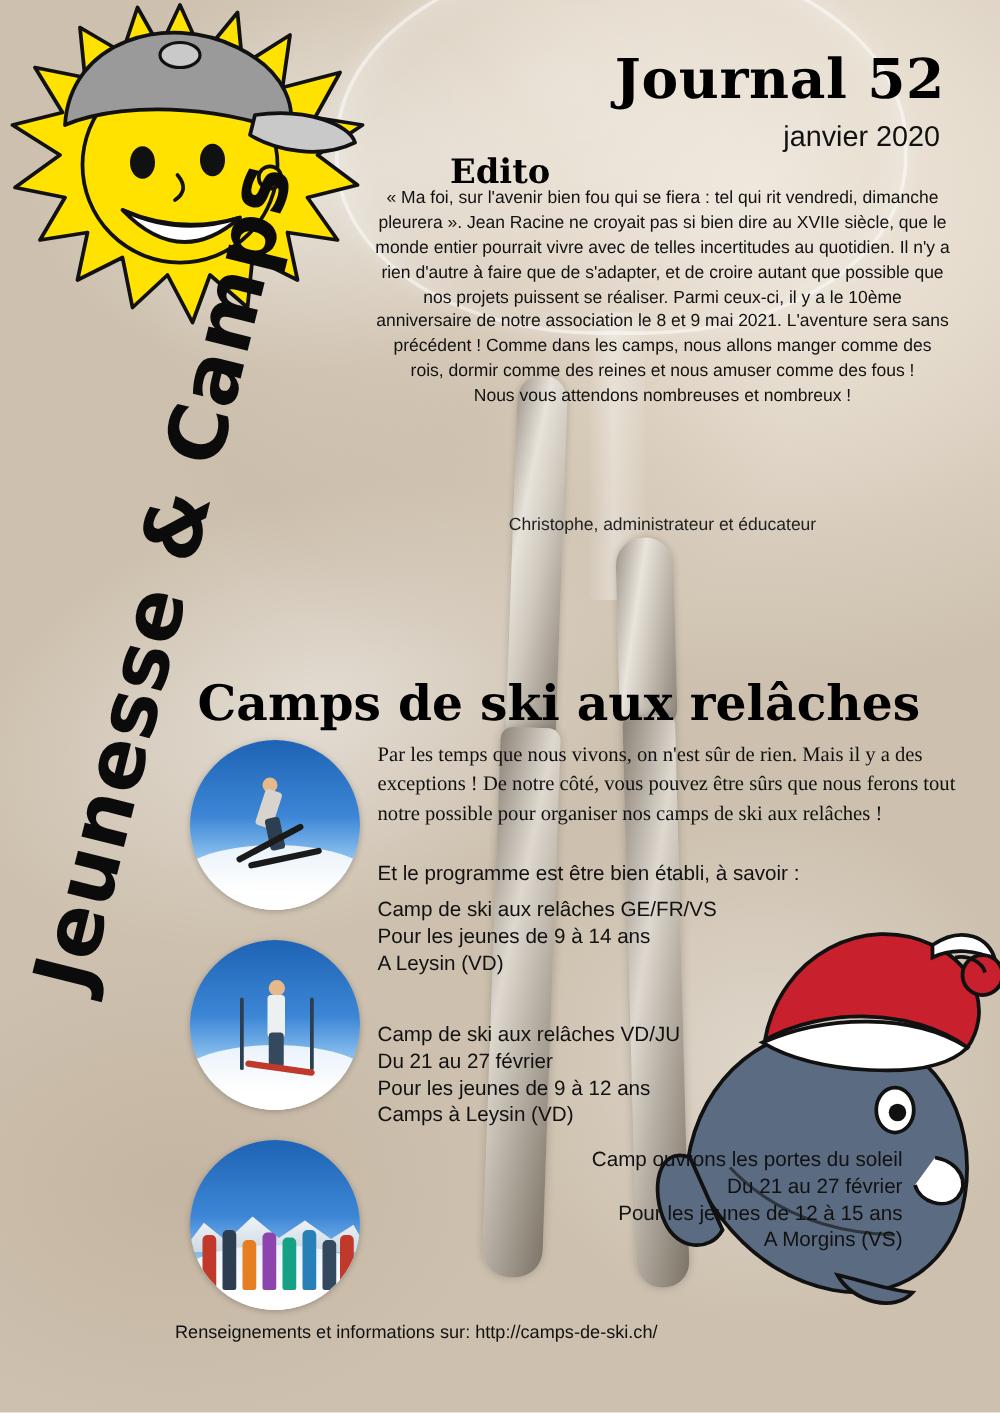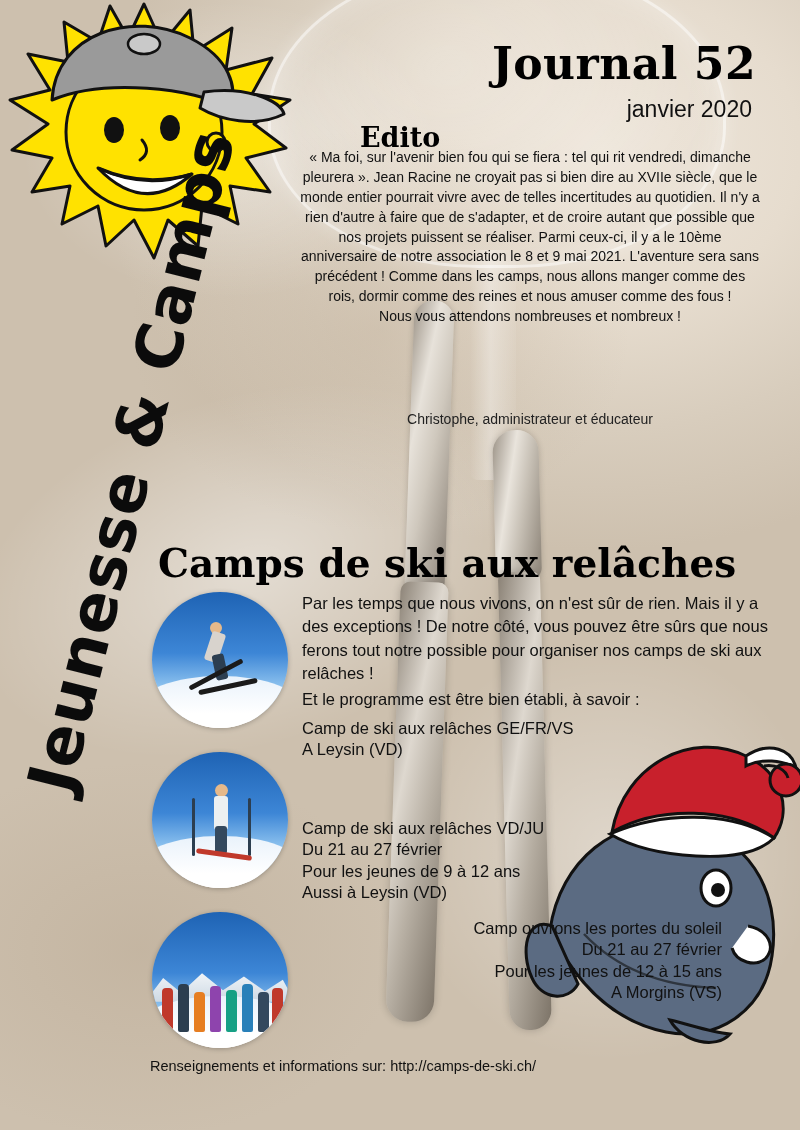--- a/index.html
+++ b/index.html
@@ -179,20 +179,21 @@
     color: #000;
     letter-spacing: 0px;
   }
   .camps-intro {
     position: absolute;
     left: 302px; top: 592px;
     width: 466px;
     font-size: 16.5px;
     line-height: 1.42;
     color: #111;
+    font-family: Liberation Serif, serif;
   }
   .camps-lead {
     position: absolute;
     left: 302px; top: 688px;
     width: 466px;
     font-size: 16.5px;
     line-height: 1.42;
     color: #111;
   }
   .camp-block {
@@ -203,21 +204,21 @@
     line-height: 1.30;
     color: #111;
   }
   .camp-1 { top: 718px; }
   .camp-2 { top: 818px; }
   .camp-3 { top: 918px; text-align: right; }
   .camp-block div { white-space: nowrap; }
 
   .footer-info {
     position: absolute;
-    left: 150px; top: 1058px;
+    left: 140px; top: 1058px;
     font-size: 14.5px;
     color: #111;
   }
 
   
   .photo {
     position: absolute;
     left: 152px;
     width: 136px; height: 136px;
     border-radius: 50%;
@@ -362,28 +363,29 @@
     <span>Nous vous attendons nombreuses et nombreux !</span>
   </div>
   <div class="edito-sign">Christophe, administrateur et éducateur</div>
 
   <div class="camps-title">Camps de ski aux relâches</div>
   <div class="camps-intro">Par les temps que nous vivons, on n'est sûr de rien. Mais il y a des exceptions ! De notre côté, vous pouvez être sûrs que nous ferons tout notre possible pour organiser nos camps de ski aux relâches !</div>
   <div class="camps-lead">Et le programme est être bien établi, à savoir :</div>
 
   <div class="camp-block camp-1">
     <div>Camp de ski aux relâches GE/FR/VS</div>
+    <div>Pour les jeunes de 9 à 14 ans</div>
     <div>A Leysin (VD)</div>
   </div>
 
   <div class="camp-block camp-2">
     <div>Camp de ski aux relâches VD/JU</div>
     <div>Du 21 au 27 février</div>
     <div>Pour les jeunes de 9 à 12 ans</div>
-    <div>Aussi à Leysin (VD)</div>
+    <div>Camps à Leysin (VD)</div>
   </div>
 
   <div class="camp-block camp-3">
     <div>Camp ouvrons les portes du soleil</div>
     <div>Du 21 au 27 février</div>
     <div>Pour les jeunes de 12 à 15 ans</div>
     <div>A Morgins (VS)</div>
   </div>
 
   <div class="footer-info">Renseignements et informations sur: http://camps-de-ski.ch/</div>

